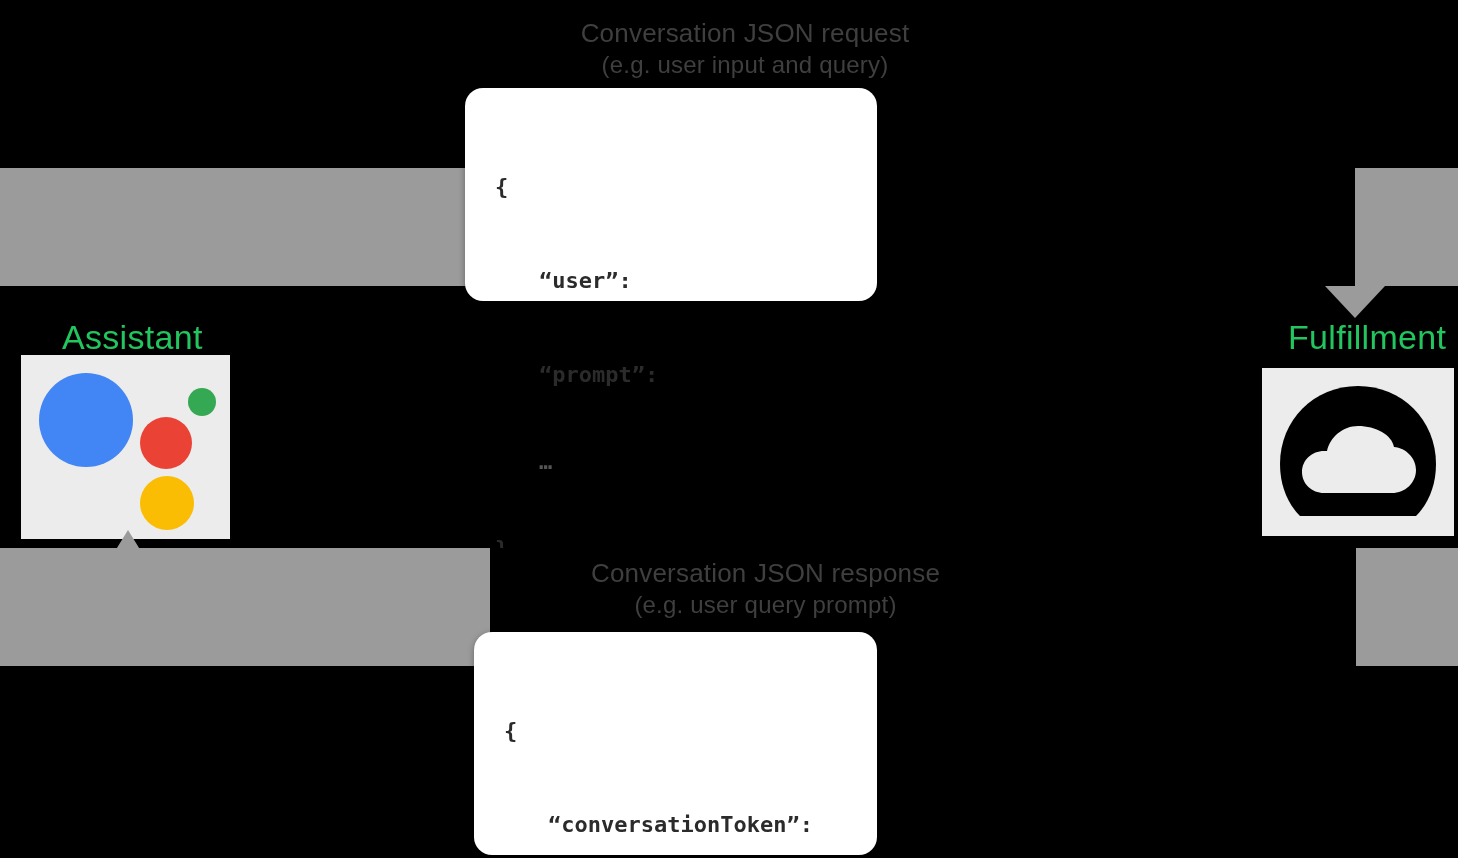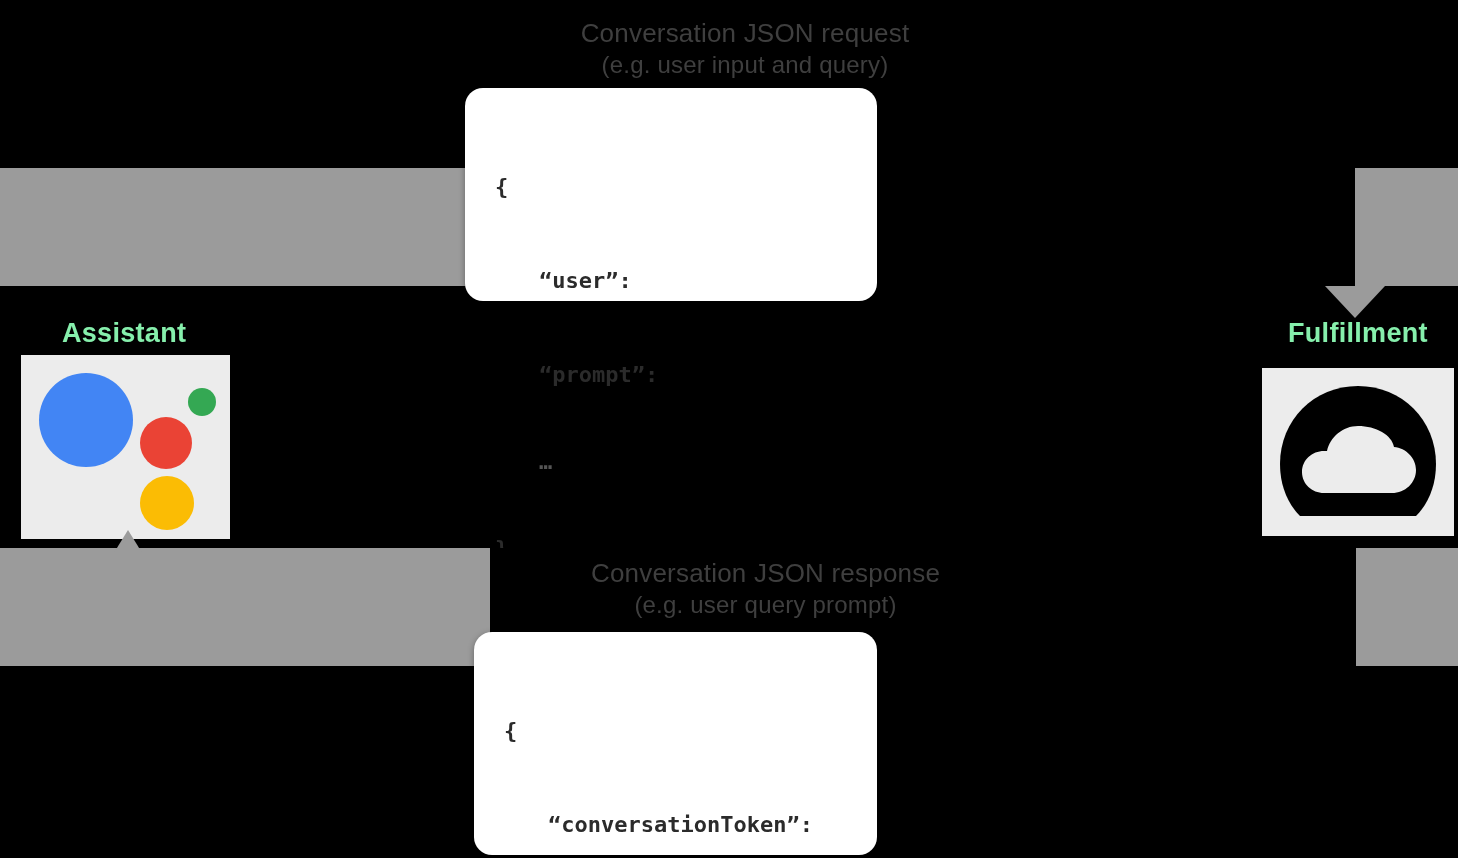--- a/index.html
+++ b/index.html
@@ -57,24 +57,23 @@
     letter-spacing: .2px;
     font-weight: 400;
     pointer-events: none;
     margin-left: 16px;
   }
   .flow-caption .sub { font-size: 24px; }
 
   
   .endpoint-label {
     position: absolute;
-    color: #86efac;
-    font-size: 27px;
+    color: #22c55e;
+    font-size: 34px;
     letter-spacing: .3px;
-    font-weight: bold;
   }
 
   
   .code-card {
     position: absolute;
     background: #ffffff;
     border-radius: 18px;
     box-shadow: 0 2px 6px rgba(0,0,0,.35);
     padding: 26px 30px 28px 30px;
     font-family: "DejaVu Sans Mono", "Liberation Mono", monospace;

